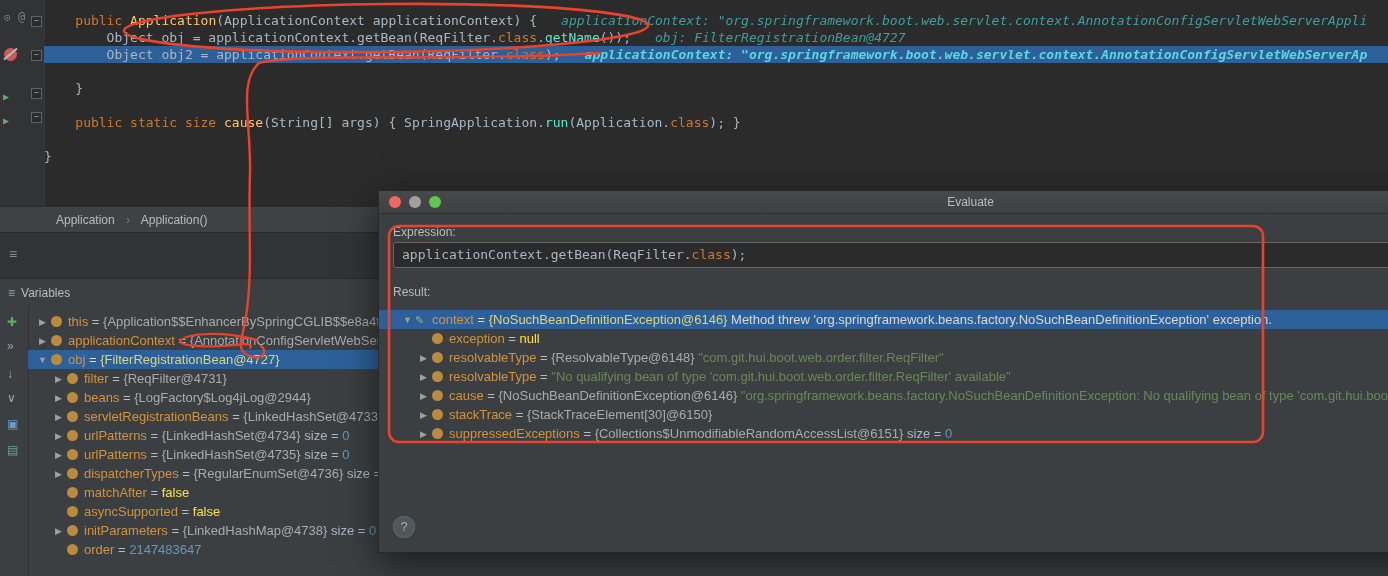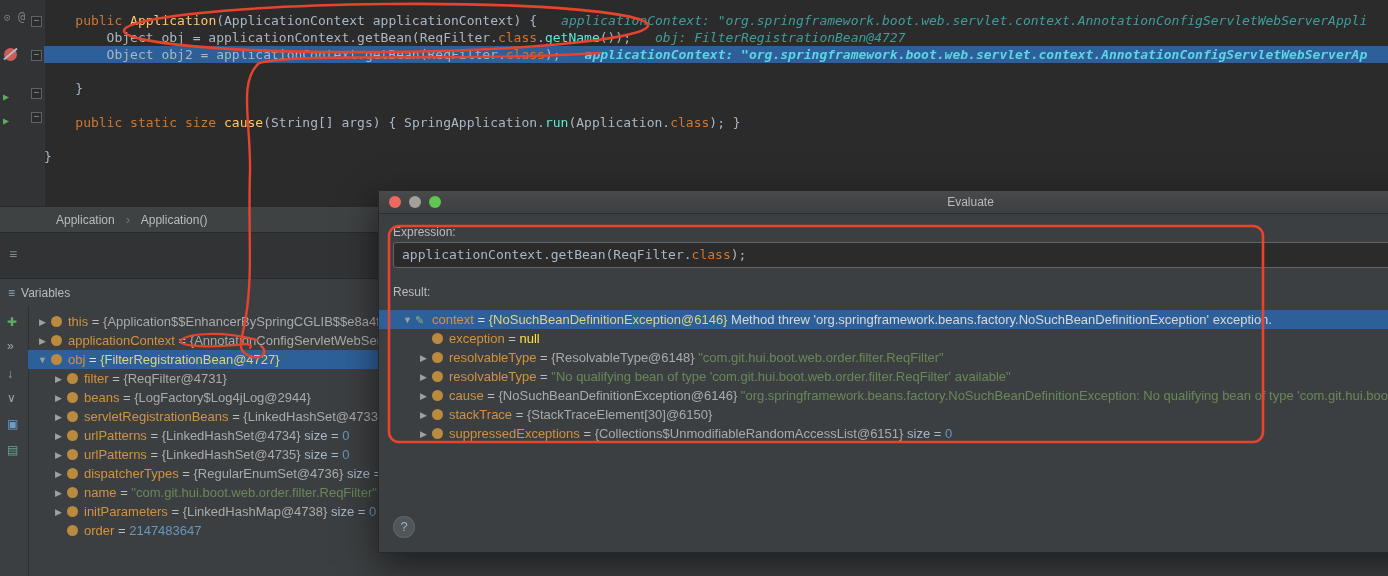--- a/index.html
+++ b/index.html
@@ -145,21 +145,22 @@
 <div class="var-tree">
   <div class="trow d0"><span class="arr">▶</span><span class="vicon"></span><span class="vname">this</span><span><span class="tk-eq"> = </span><span class="tk-ref">{Application$$EnhancerBySpringCGLIB$$e8a4f6c1@4719}</span></span></div>
   <div class="trow d0"><span class="arr">▶</span><span class="vicon"></span><span class="vname">applicationContext</span><span><span class="tk-eq"> = </span><span class="tk-ref">{AnnotationConfigServletWebServerApplicationContext@4720}</span></span></div>
   <div class="trow d0 sel"><span class="arr">▼</span><span class="vicon"></span><span class="vname">obj</span><span><span class="tk-eqw"> = </span><span class="tk-exc">{FilterRegistrationBean@4727}</span></span></div>
   <div class="trow d1"><span class="arr">▶</span><span class="vicon"></span><span class="vname">filter</span><span><span class="tk-eq"> = </span><span class="tk-ref">{ReqFilter@4731}</span></span></div>
   <div class="trow d1"><span class="arr">▶</span><span class="vicon"></span><span class="vname">beans</span><span><span class="tk-eq"> = </span><span class="tk-ref">{LogFactory$Log4jLog@2944}</span></span></div>
   <div class="trow d1"><span class="arr">▶</span><span class="vicon"></span><span class="vname">servletRegistrationBeans</span><span><span class="tk-eq"> = </span><span class="tk-ref">{LinkedHashSet@4733} </span></span></div>
   <div class="trow d1"><span class="arr">▶</span><span class="vicon"></span><span class="vname">urlPatterns</span><span><span class="tk-eq"> = </span><span class="tk-ref">{LinkedHashSet@4734} </span><span class="tk-pl">size = </span><span class="tk-num">0</span></span></div>
   <div class="trow d1"><span class="arr">▶</span><span class="vicon"></span><span class="vname">urlPatterns</span><span><span class="tk-eq"> = </span><span class="tk-ref">{LinkedHashSet@4735} </span><span class="tk-pl">size = </span><span class="tk-num">0</span></span></div>
   <div class="trow d1"><span class="arr">▶</span><span class="vicon"></span><span class="vname">dispatcherTypes</span><span><span class="tk-eq"> = </span><span class="tk-ref">{RegularEnumSet@4736} </span><span class="tk-pl">size = </span></span></div>
-  <div class="trow d1"><span class="arr">▶</span><span class="vicon"></span><span class="vname">name</span><span><span class="tk-eq"> = </span><span class="tk-str">"com.git.hui.boot.web.order.filter.ReqFilter"</span></span></div>
+  <div class="trow d1"><span class="arr"></span><span class="vicon"></span><span class="vname">matchAfter</span><span><span class="tk-eq"> = </span><span class="tk-kwv">false</span></span></div>
+  <div class="trow d1"><span class="arr"></span><span class="vicon"></span><span class="vname">asyncSupported</span><span><span class="tk-eq"> = </span><span class="tk-kwv">false</span></span></div>
   <div class="trow d1"><span class="arr">▶</span><span class="vicon"></span><span class="vname">initParameters</span><span><span class="tk-eq"> = </span><span class="tk-ref">{LinkedHashMap@4738} </span><span class="tk-pl">size = </span><span class="tk-num">0</span></span></div>
   <div class="trow d1"><span class="arr"></span><span class="vicon"></span><span class="vname">order</span><span><span class="tk-eq"> = </span><span class="tk-num">2147483647</span></span></div>
 </div>
 
 <div class="dialog">
   <div class="titlebar">
     <span class="tl tl-red"></span>
     <span class="tl tl-yellow"></span>
     <span class="tl tl-green"></span>
     <div class="dlg-title">Evaluate</div>

